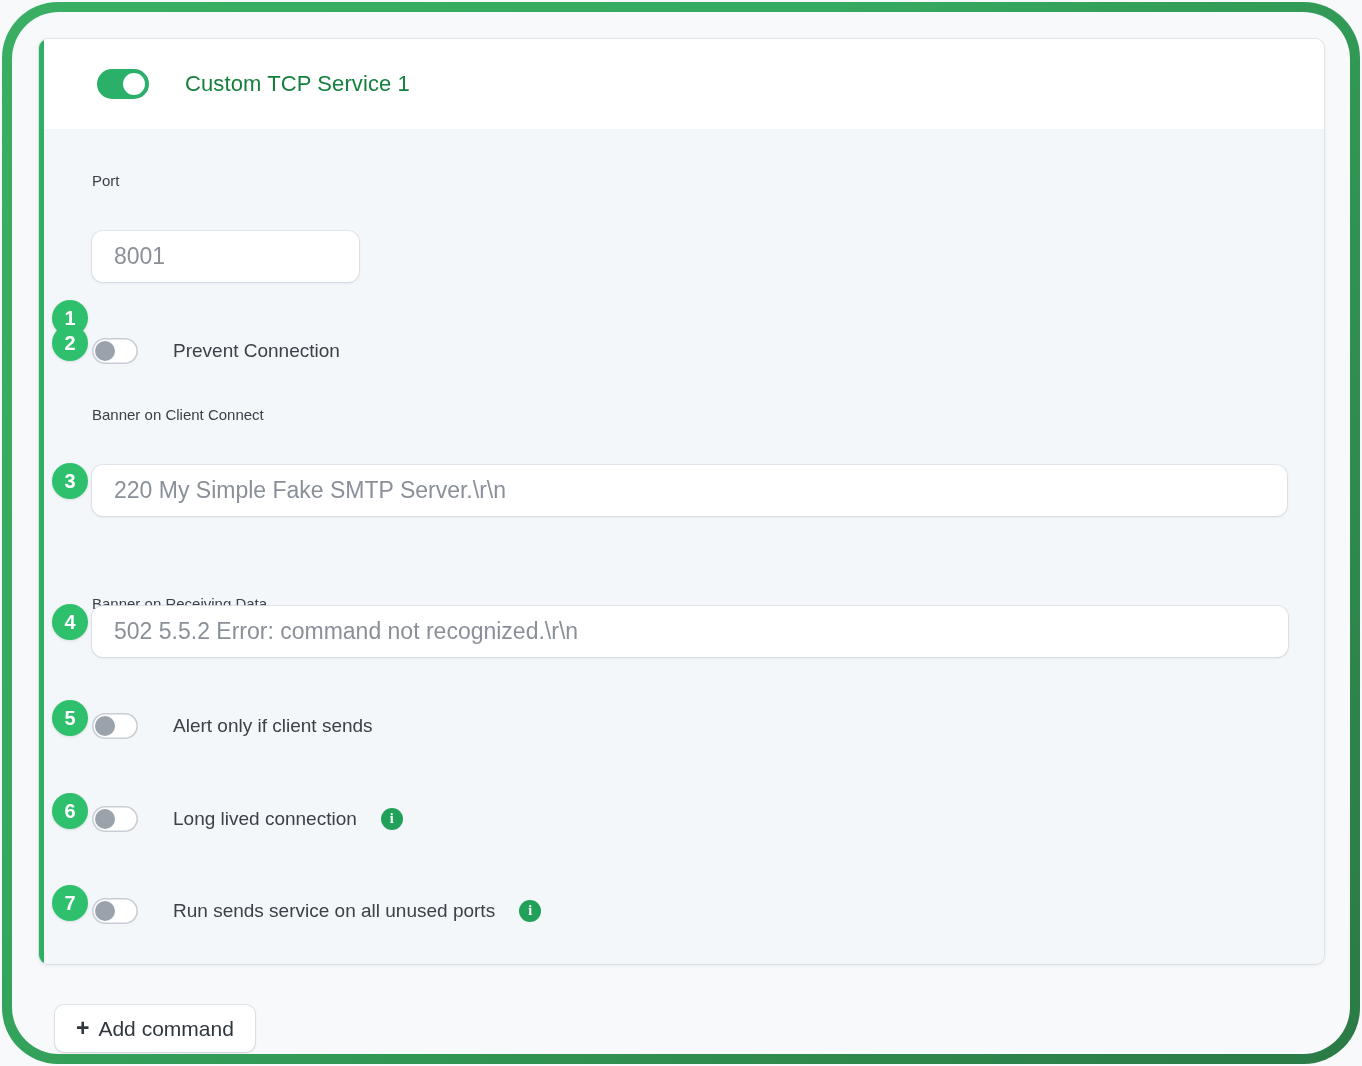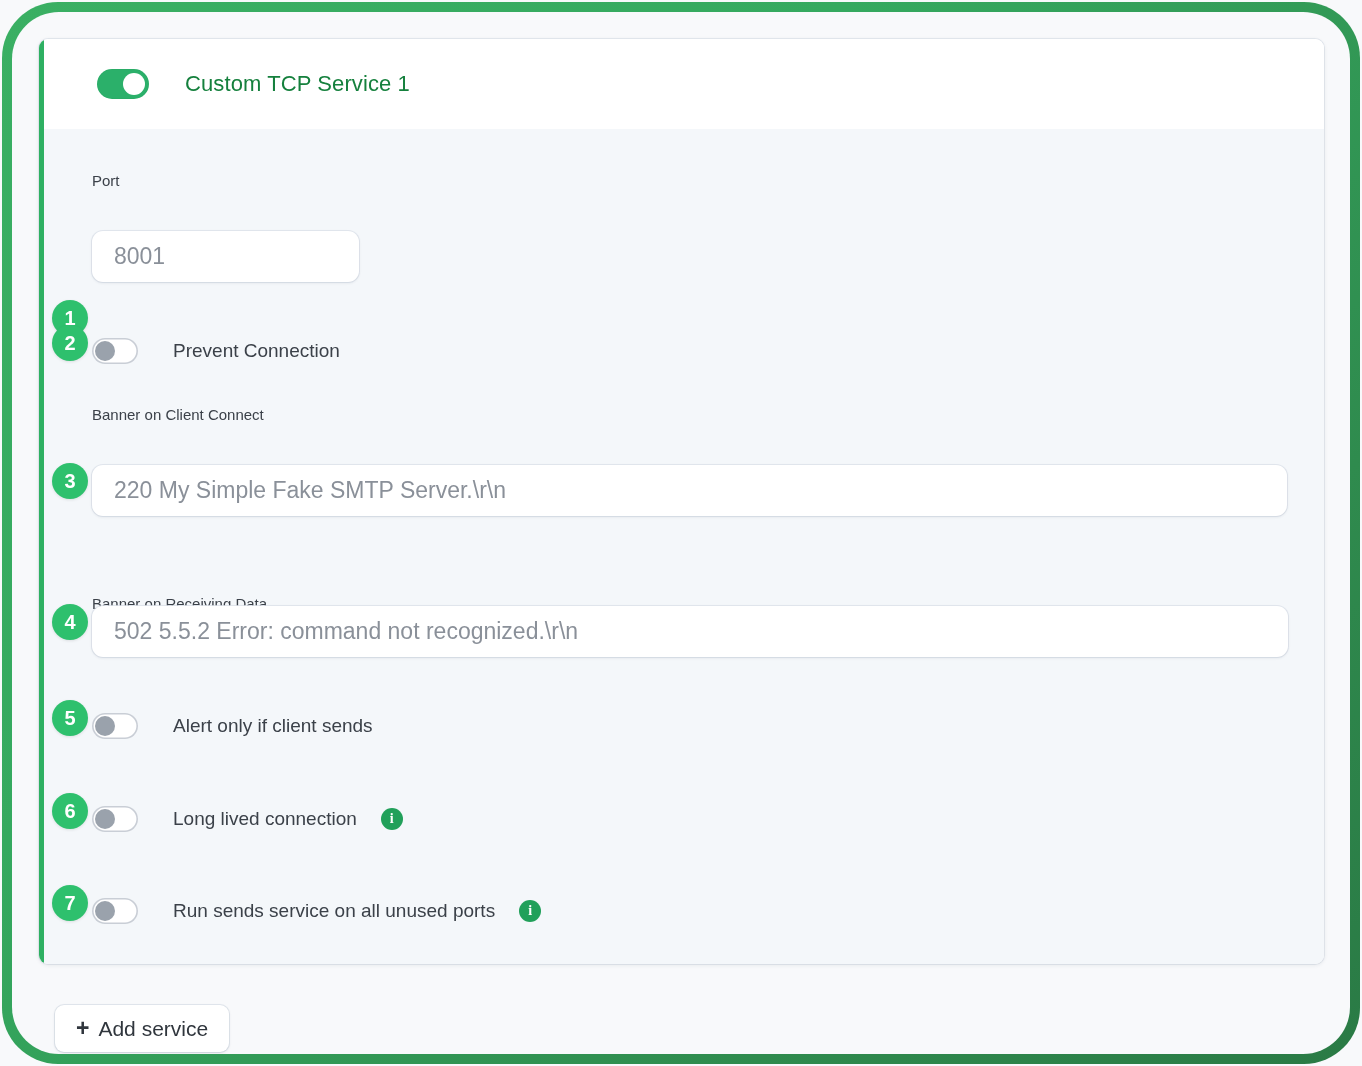--- a/index.html
+++ b/index.html
@@ -271,17 +271,17 @@
           </div>
           <div class="row-label">Run sends service on all unused ports</div>
           <div class="info-icon">i</div>
         </div>
 
       </div>
     </div>
 
     <button id="add-service-button">
       <span class="plus">+</span>
-      <span>Add service</span>
+      <span>Add command</span>
     </button>
 
   </div>
 </div>
 
 </body></html>

